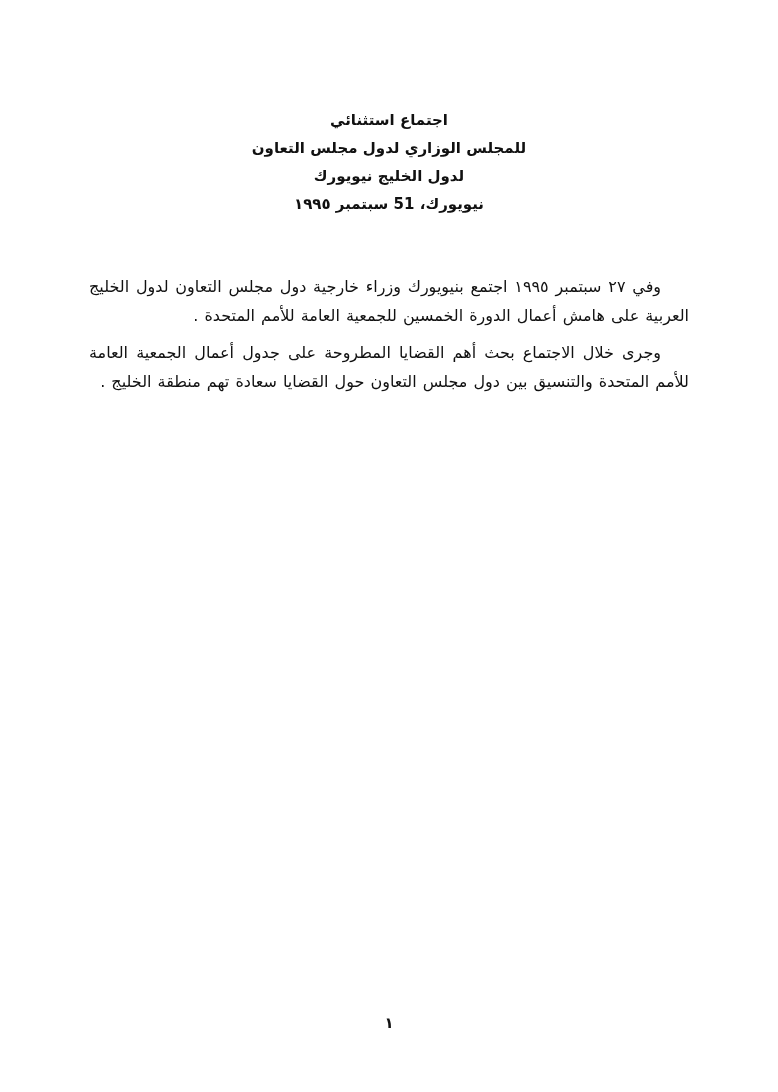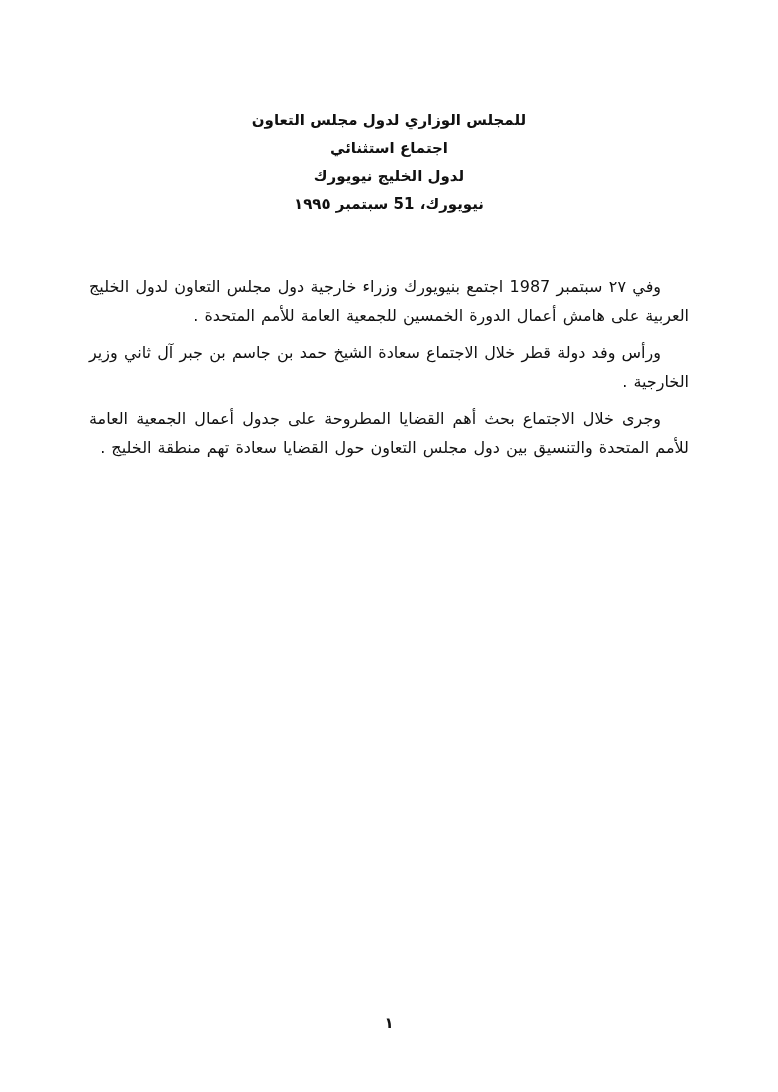--- a/index.html
+++ b/index.html
@@ -56,27 +56,26 @@
     font-weight: bold;
     direction: rtl;
   }
 </style>
 </head>
 <body>
 
 <div class="page">
 
   <div class="title-block">
+    <div class="title-line">اجتماع استثنائي</div>
     <div class="title-line">للمجلس الوزاري لدول مجلس التعاون</div>
-    <div class="title-line">اجتماع استثنائي</div>
     <div class="title-line">لدول الخليج نيويورك</div>
     <div class="title-line">نيويورك، 51 سبتمبر ١٩٩٥</div>
   </div>
 
   <div class="body-block">
-    <p class="paragraph">وفي ٢٧ سبتمبر 1987 اجتمع بنيويورك وزراء خارجية دول مجلس التعاون لدول الخليج العربية على هامش أعمال الدورة الخمسين للجمعية العامة للأمم المتحدة .</p>
-    <p class="paragraph">ورأس وفد دولة قطر خلال الاجتماع سعادة الشيخ حمد بن جاسم بن جبر آل ثاني وزير الخارجية .</p>
+    <p class="paragraph">وفي ٢٧ سبتمبر ١٩٩٥ اجتمع بنيويورك وزراء خارجية دول مجلس التعاون لدول الخليج العربية على هامش أعمال الدورة الخمسين للجمعية العامة للأمم المتحدة .</p>
     <p class="paragraph">وجرى خلال الاجتماع بحث أهم القضايا المطروحة على جدول أعمال الجمعية العامة للأمم المتحدة والتنسيق بين دول مجلس التعاون حول القضايا سعادة تهم منطقة الخليج .</p>
   </div>
 
   <div class="page-number">١</div>
 
 </div>
 
 </body></html>

